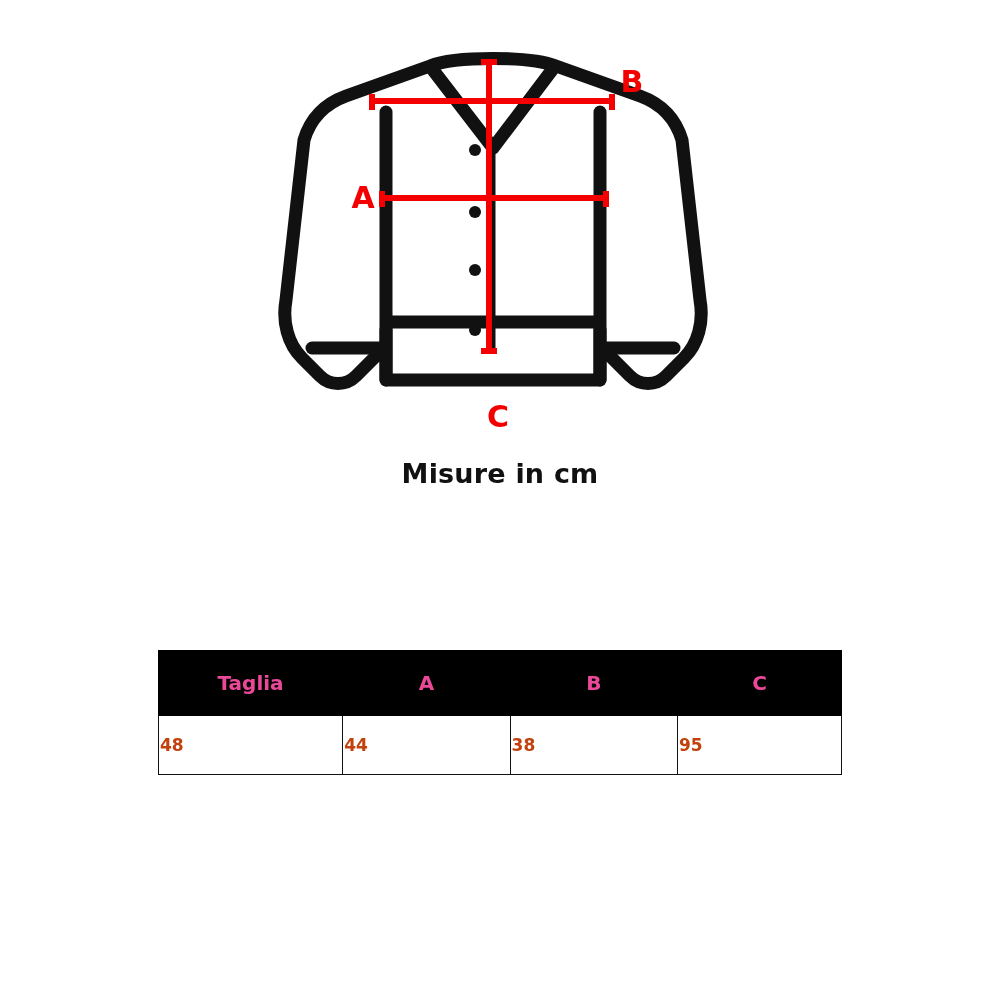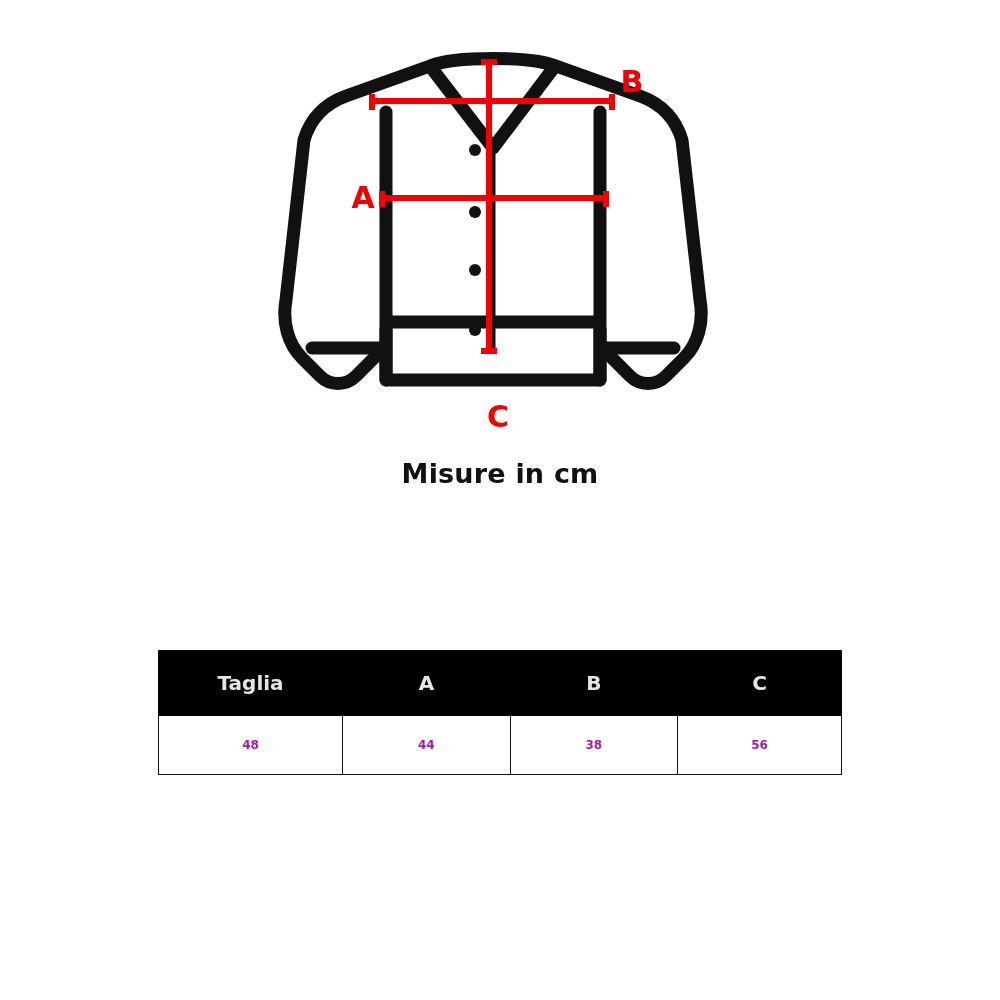--- a/index.html
+++ b/index.html
@@ -41,36 +41,36 @@
   .size-table {
     position: absolute;
     left: 158px;
     top: 650px;
     width: 684px;
     border-collapse: collapse;
     table-layout: fixed;
   }
   .size-table th {
     background: #000000;
-    color: #e5e5e5;
+    color: #ec4899;
     font-size: 20px;
     font-weight: bold;
     height: 62px;
     border: 1px solid #000000;
     text-align: center;
     vertical-align: middle;
   }
   .size-table td {
     background: #ffffff;
-    color: #a21caf;
-    font-size: 12px;
+    color: #c2410c;
+    font-size: 17px;
     font-weight: bold;
     height: 56px;
     border: 1px solid #111111;
-    text-align: center;
+    text-align: left;
     vertical-align: middle;
   }
   .col-0 { width: 27%; }
   .col-1 { width: 24.5%; }
   .col-2 { width: 24.5%; }
   .col-3 { width: 24%; }
 </style>
 </head>
 <body>
 
@@ -150,16 +150,16 @@
       <th class="col-1">A</th>
       <th class="col-2">B</th>
       <th class="col-3">C</th>
     </tr>
   </thead>
   <tbody>
     <tr>
       <td class="col-0">48</td>
       <td class="col-1">44</td>
       <td class="col-2">38</td>
-      <td class="col-3">56</td>
+      <td class="col-3">95</td>
     </tr>
   </tbody>
 </table>
 
 </body></html>

